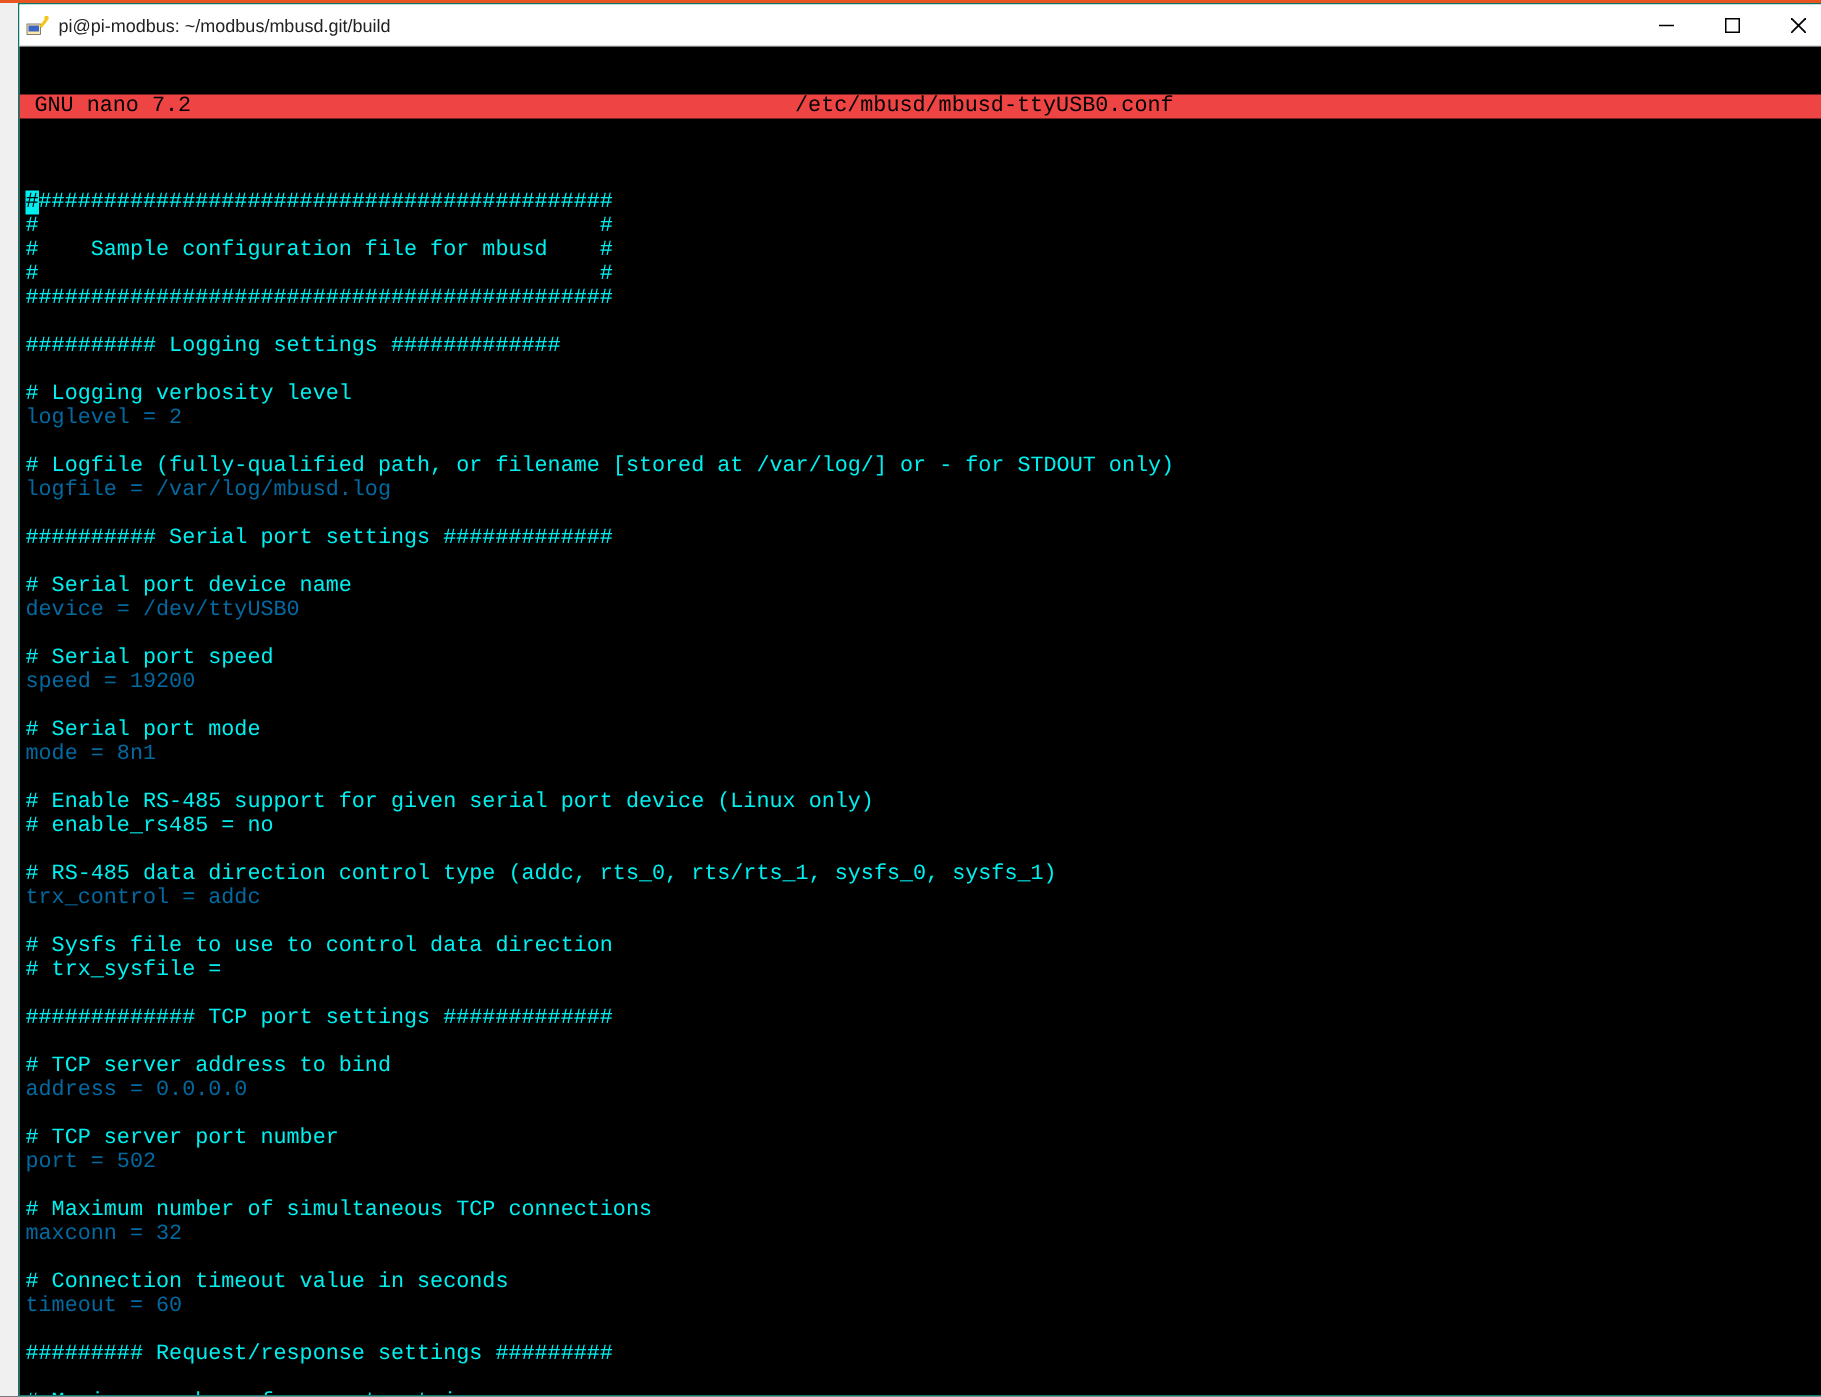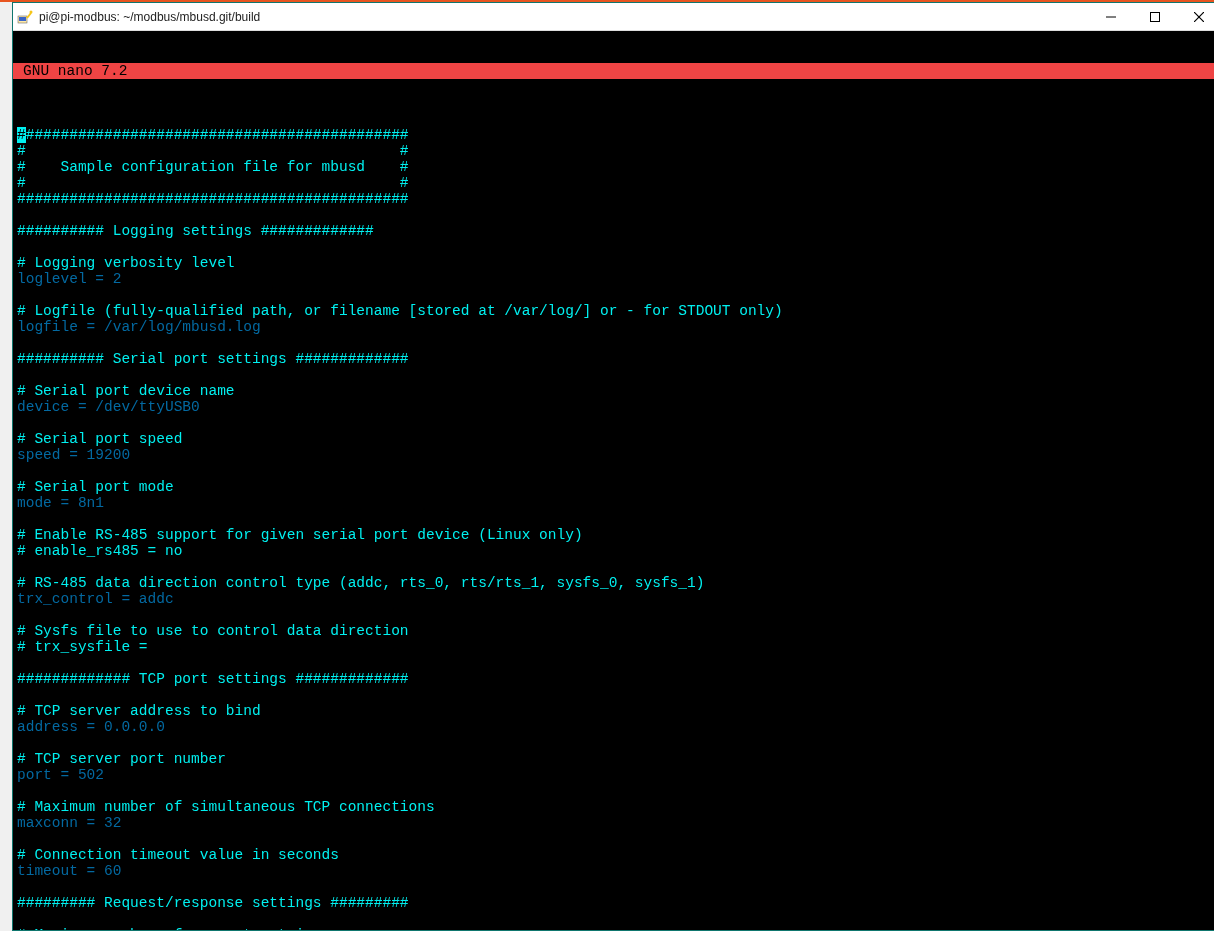--- a/index.html
+++ b/index.html
@@ -105,20 +105,21 @@
       <svg width="10" height="10">
           <line x1="0" y1="0" x2="10" y2="10" stroke="#000" stroke-width="1.2"></line>
           <line x1="10" y1="0" x2="0" y2="10" stroke="#000" stroke-width="1.2"></line>
         </svg>
     </div>
   </div>
 
   <div class="terminal">
     <div class="nano-header">
       <span class="left">GNU nano 7.2</span>
+      <span class="center">/etc/mbusd/mbusd-ttyUSB0.conf</span>
       <span class="right"></span>
     </div>
 
     <div class="editor-body" id="editor-body"><div><span class="cursor">#</span><span class="c">############################################</span></div><div class="c">#                                           #</div><div class="c">#    Sample configuration file for mbusd    #</div><div class="c">#                                           #</div><div class="c">#############################################</div><div>&nbsp;</div><div class="c">########## Logging settings #############</div><div>&nbsp;</div><div class="c"># Logging verbosity level</div><div class="w">loglevel = 2</div><div>&nbsp;</div><div class="c"># Logfile (fully-qualified path, or filename [stored at /var/log/] or - for STDOUT only)</div><div class="w">logfile = /var/log/mbusd.log</div><div>&nbsp;</div><div class="c">########## Serial port settings #############</div><div>&nbsp;</div><div class="c"># Serial port device name</div><div class="w">device = /dev/ttyUSB0</div><div>&nbsp;</div><div class="c"># Serial port speed</div><div class="w">speed = 19200</div><div>&nbsp;</div><div class="c"># Serial port mode</div><div class="w">mode = 8n1</div><div>&nbsp;</div><div class="c"># Enable RS-485 support for given serial port device (Linux only)</div><div class="c"># enable_rs485 = no</div><div>&nbsp;</div><div class="c"># RS-485 data direction control type (addc, rts_0, rts/rts_1, sysfs_0, sysfs_1)</div><div class="w">trx_control = addc</div><div>&nbsp;</div><div class="c"># Sysfs file to use to control data direction</div><div class="c"># trx_sysfile =</div><div>&nbsp;</div><div class="c">############# TCP port settings #############</div><div>&nbsp;</div><div class="c"># TCP server address to bind</div><div class="w">address = 0.0.0.0</div><div>&nbsp;</div><div class="c"># TCP server port number</div><div class="w">port = 502</div><div>&nbsp;</div><div class="c"># Maximum number of simultaneous TCP connections</div><div class="w">maxconn = 32</div><div>&nbsp;</div><div class="c"># Connection timeout value in seconds</div><div class="w">timeout = 60</div><div>&nbsp;</div><div class="c">######### Request/response settings #########</div><div>&nbsp;</div><div class="c"># Maximum number of request retries</div></div>
 
     
 
     
   </div>
 </div>

